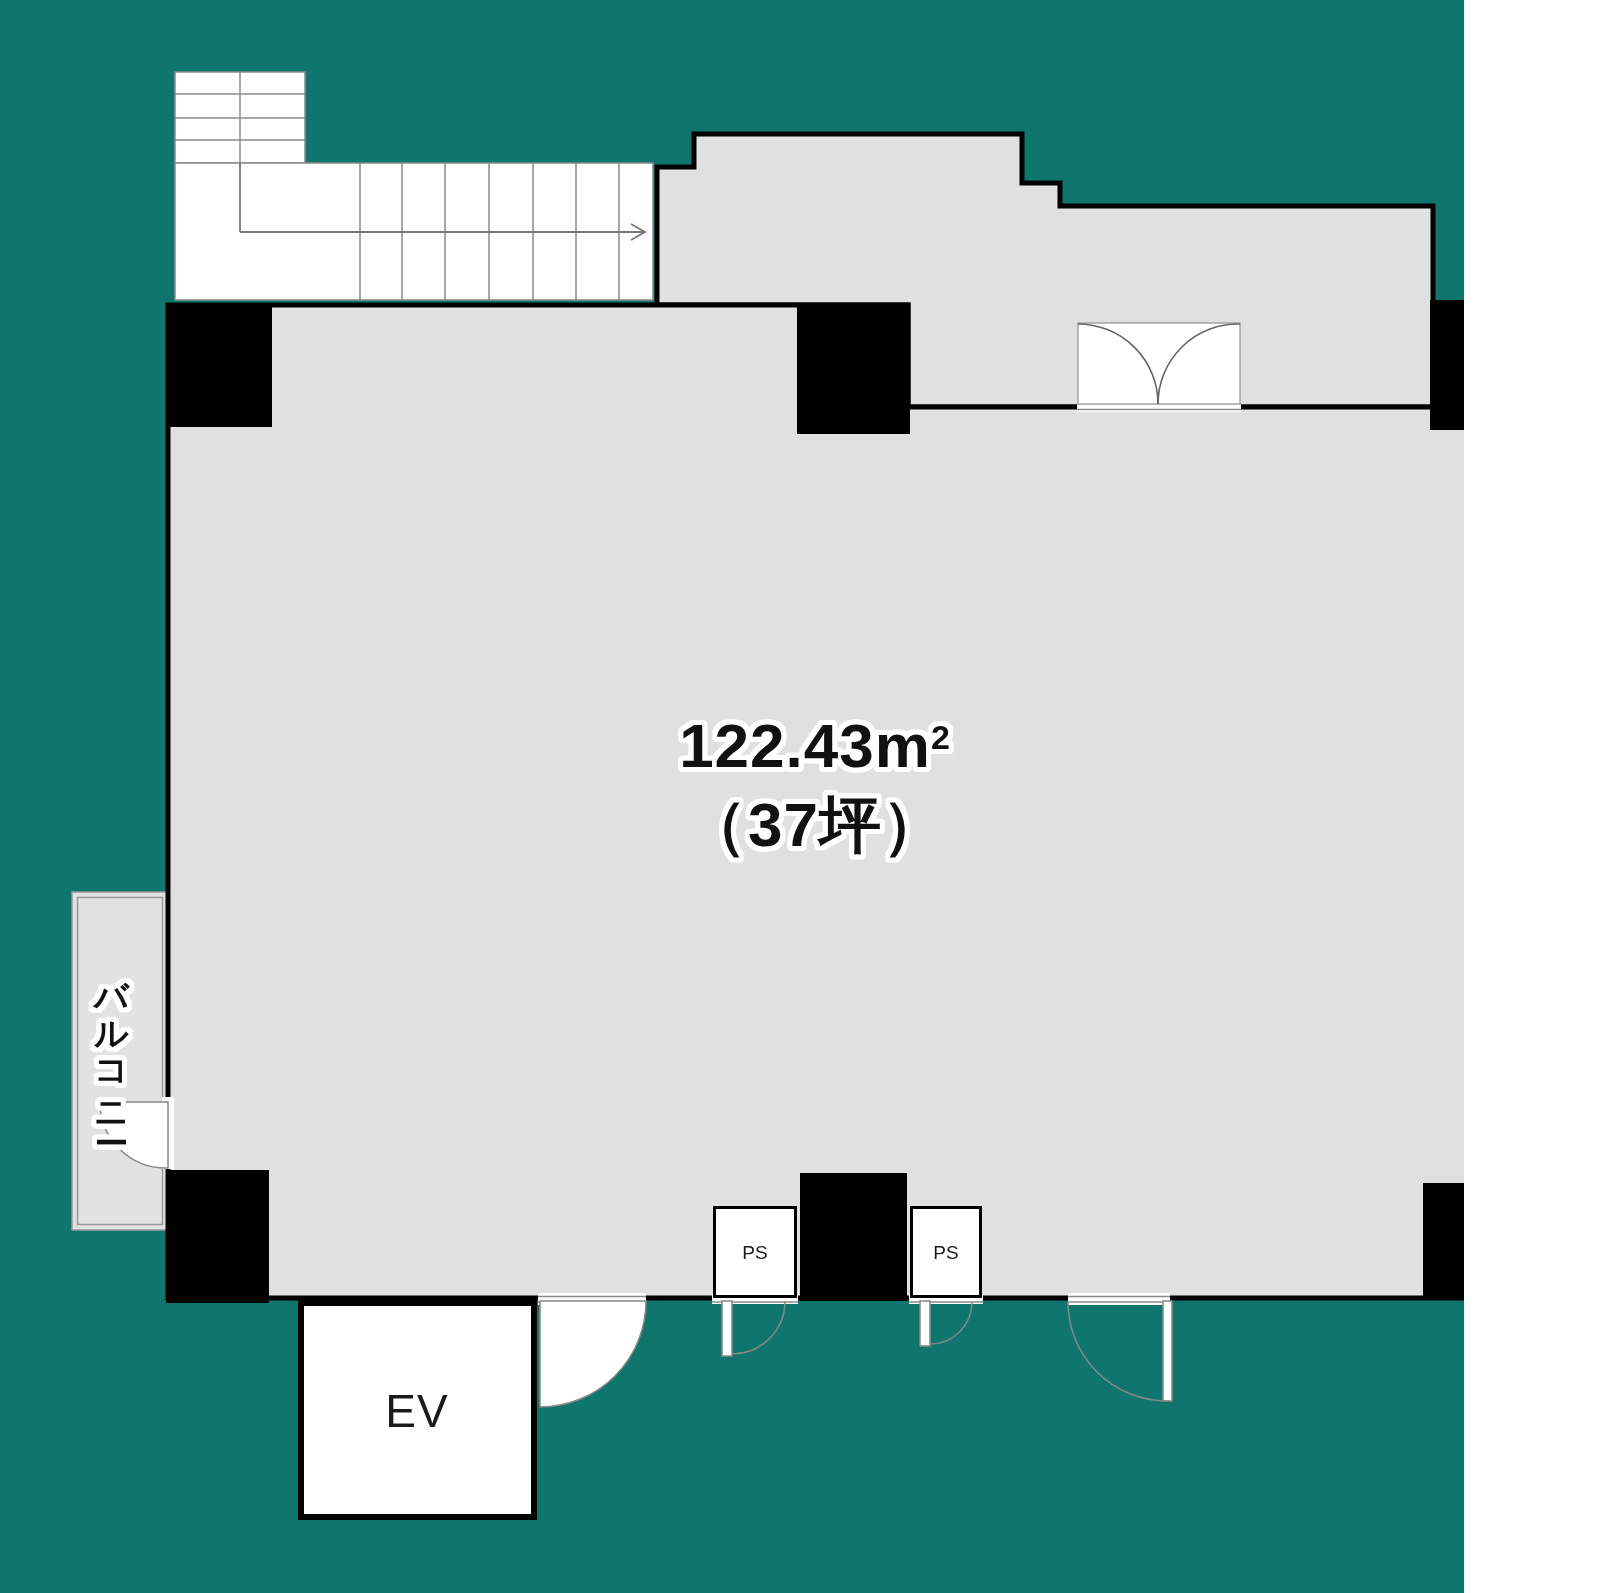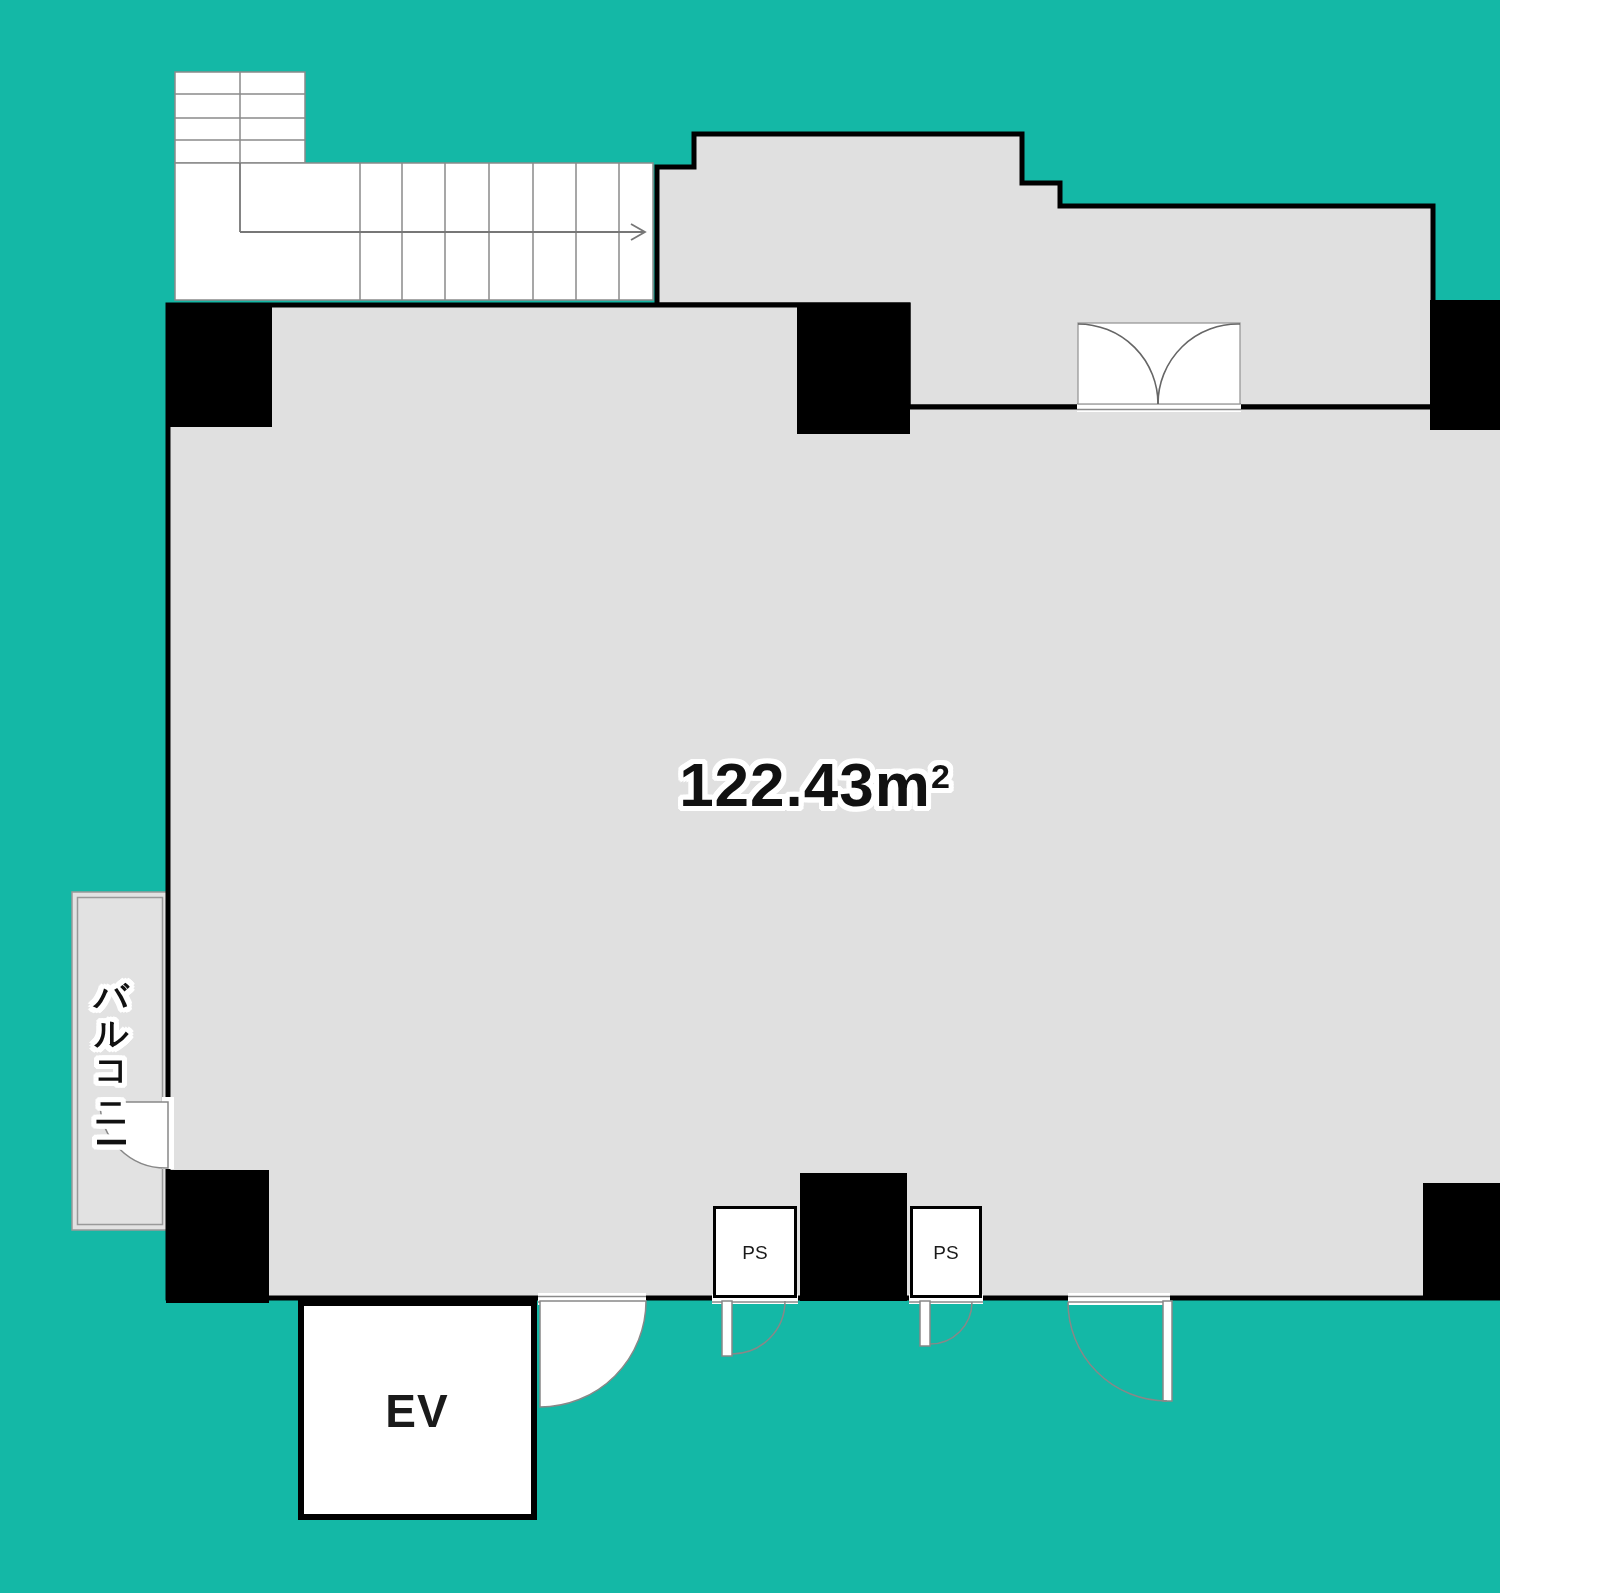--- a/index.html
+++ b/index.html
@@ -1,23 +1,22 @@
 <!DOCTYPE html>
 <html><head>
 <meta charset="utf-8">
 <style>
   html, body { margin: 0; padding: 0; background: #ffffff; }
   #canvas {
     position: relative;
     width: 1464px;
     height: 1593px;
-    background: #14b8a6;
+    background: #0f766e;
     font-family: "Liberation Sans", sans-serif;
     overflow: hidden;
-    padding-left: 36px;
   }
   #plan-svg { position: absolute; left: 0; top: 0; }
   .label { position: absolute; color: #1a1a1a; }
   .outlined {
     color: #111;
     text-shadow:
       -4px -4px 0 #fff,  4px -4px 0 #fff, -4px  4px 0 #fff,  4px  4px 0 #fff,
       -5px  0   0 #fff,  5px  0   0 #fff,  0   -5px 0 #fff,  0    5px 0 #fff,
       -3px -5px 0 #fff,  3px -5px 0 #fff, -3px  5px 0 #fff,  3px  5px 0 #fff,
       -5px -3px 0 #fff,  5px -3px 0 #fff, -5px  3px 0 #fff,  5px  3px 0 #fff;
@@ -40,21 +39,21 @@
     text-orientation: mixed;
     font-weight: bold;
     font-size: 34px;
     letter-spacing: 3px;
     white-space: nowrap;
   }
   .ev-label {
     left: 417px; top: 1411px;
     transform: translate(-50%, -50%);
     font-size: 46px;
-    font-weight: 700;
+    font-weight: 400;
     letter-spacing: 1px;
   }
   .ps-label {
     transform: translate(-50%, -50%);
     font-size: 19px;
     font-weight: 500;
   }
   .ps-label.left  { left: 755px; top: 1253px; }
   .ps-label.right { left: 946px; top: 1253px; }
 </style>
@@ -151,20 +150,21 @@
     </g>
 
     <rect x="301" y="1303" width="233" height="214" fill="#fff" stroke="#000" stroke-width="6"></rect>
 
     <rect x="714.5" y="1207.5" width="81" height="89" fill="#fff" stroke="#000" stroke-width="3"></rect>
     <rect x="911.5" y="1207.5" width="69" height="89" fill="#fff" stroke="#000" stroke-width="3"></rect>
   </svg>
 
   <div class="label outlined area-label">
     <span><span>122.43m</span><sup>2</sup></span><br>
+    <span>（37坪）</span>
   </div>
 
   <div class="label outlined balcony-label">バルコニー</div>
 
   <div class="label ev-label">EV</div>
 
   <div class="label ps-label left">PS</div>
 
   <div class="label ps-label right">PS</div>
 </div>

